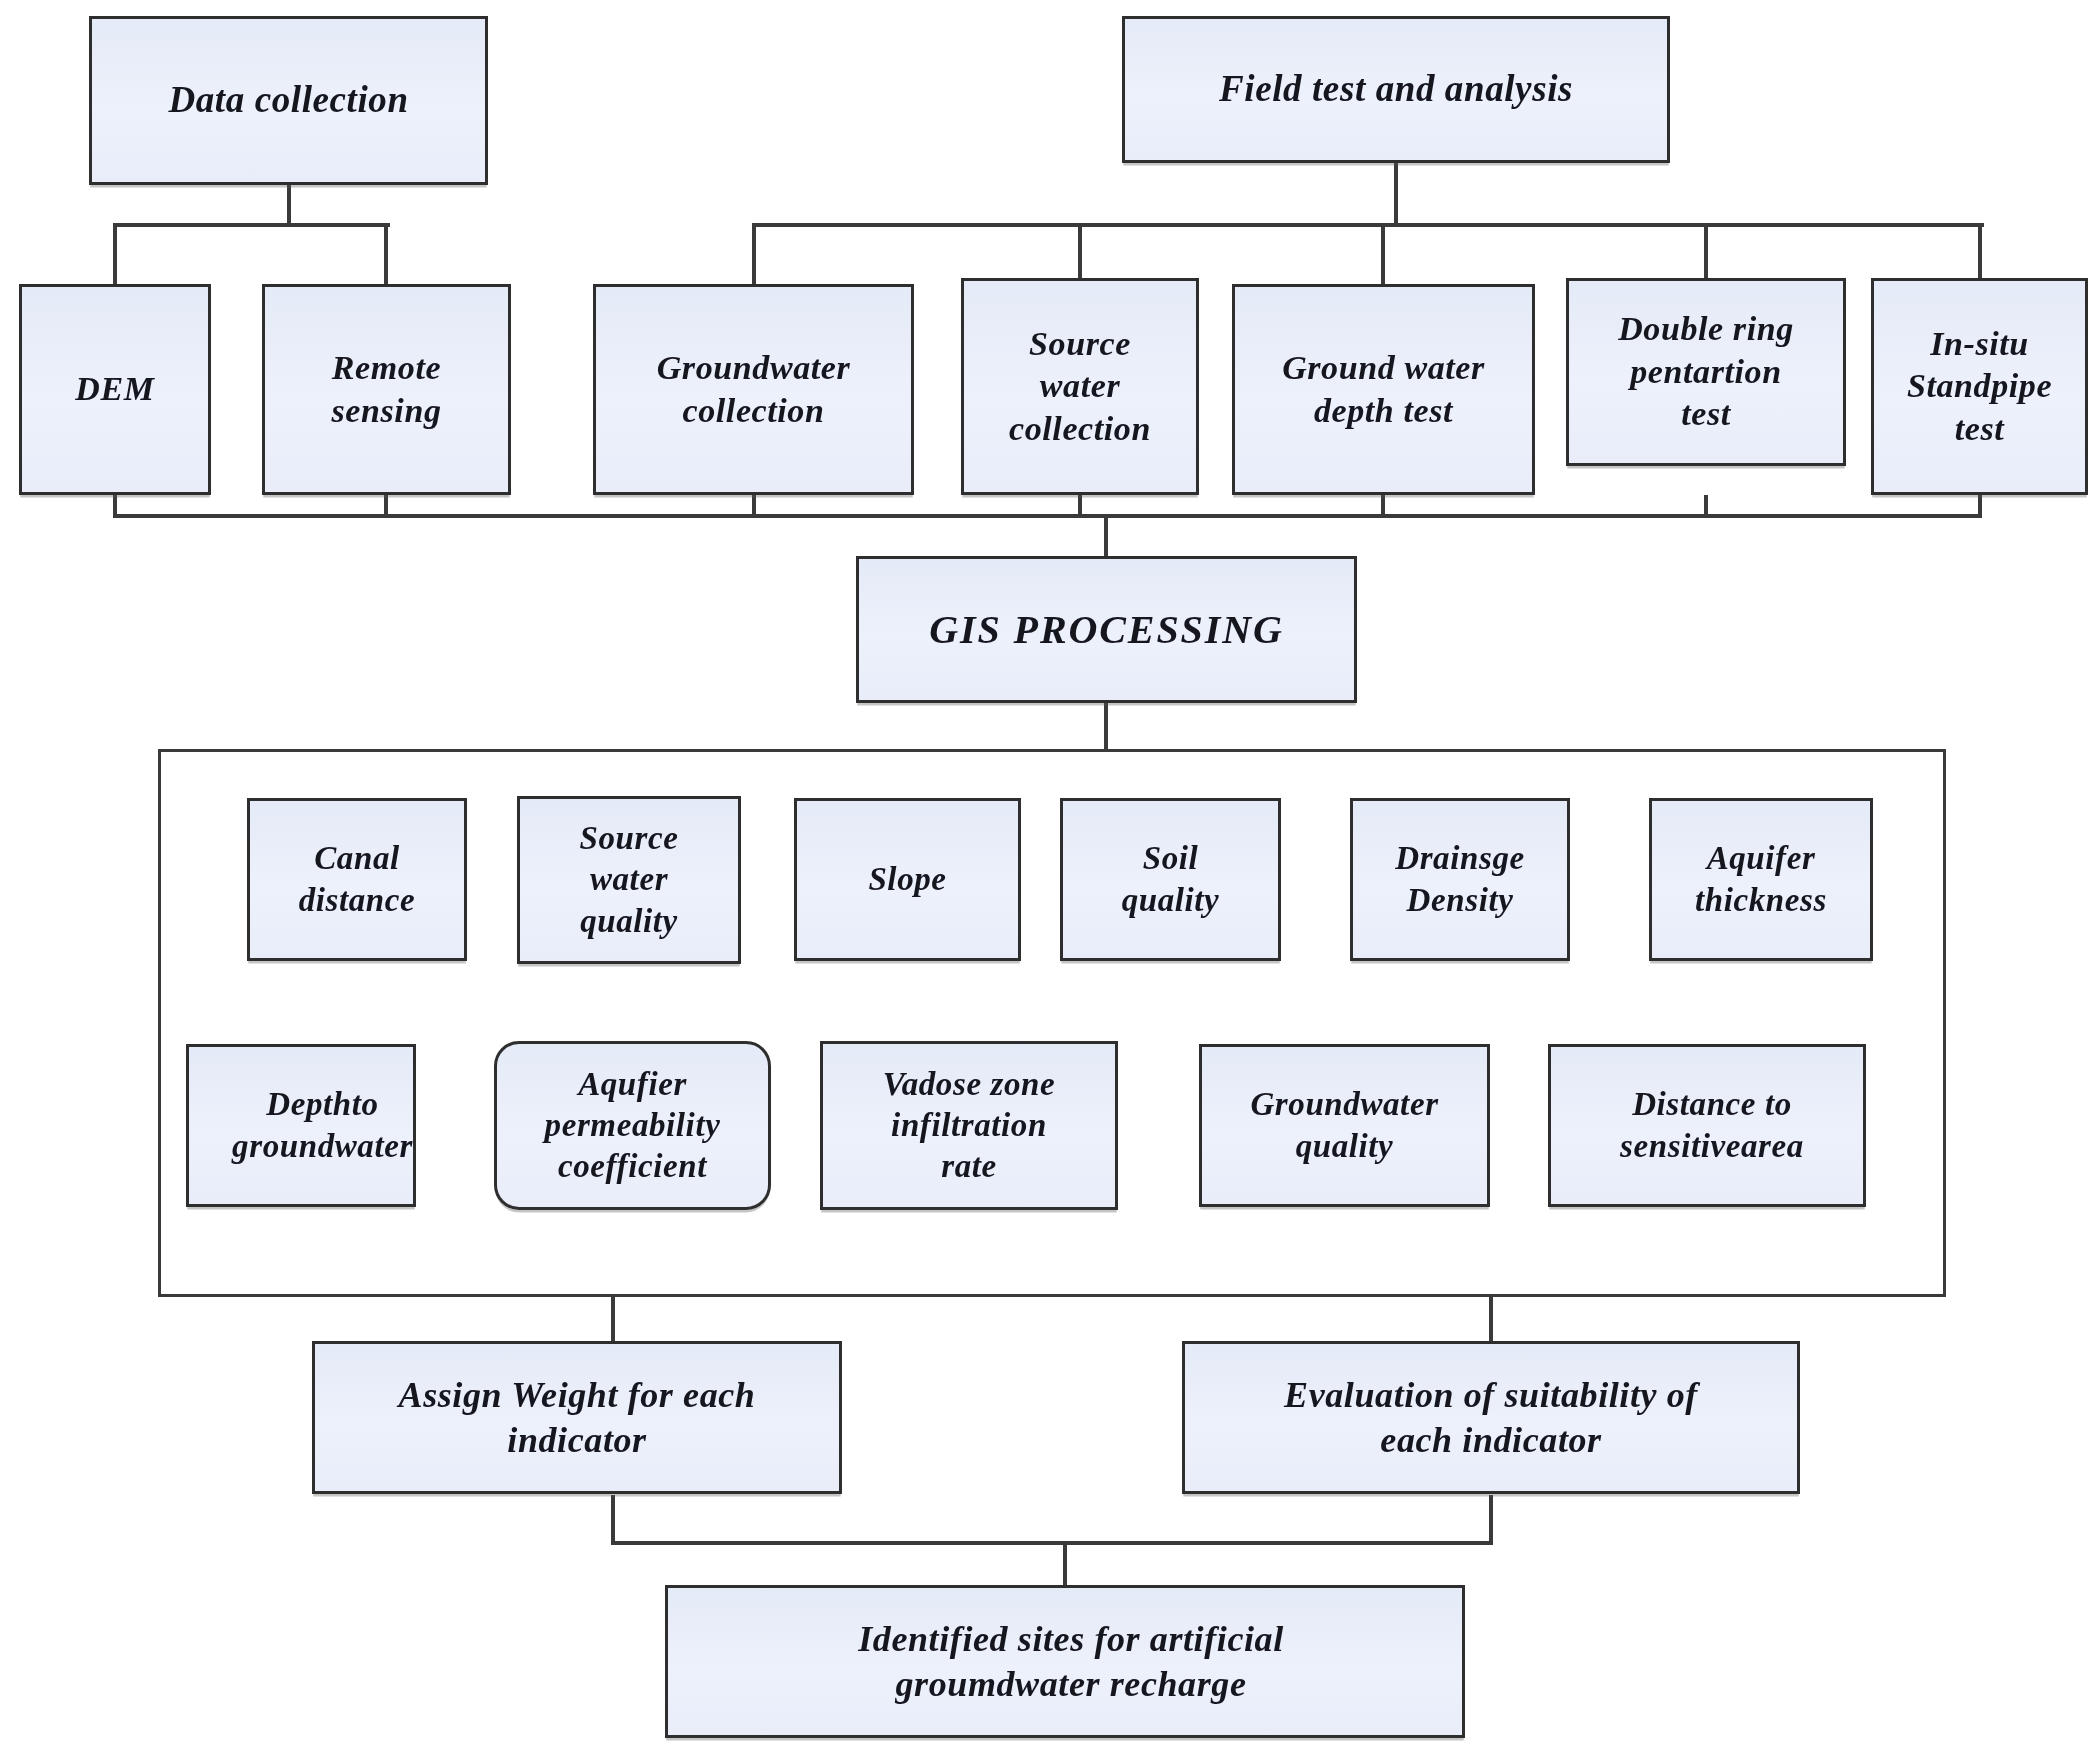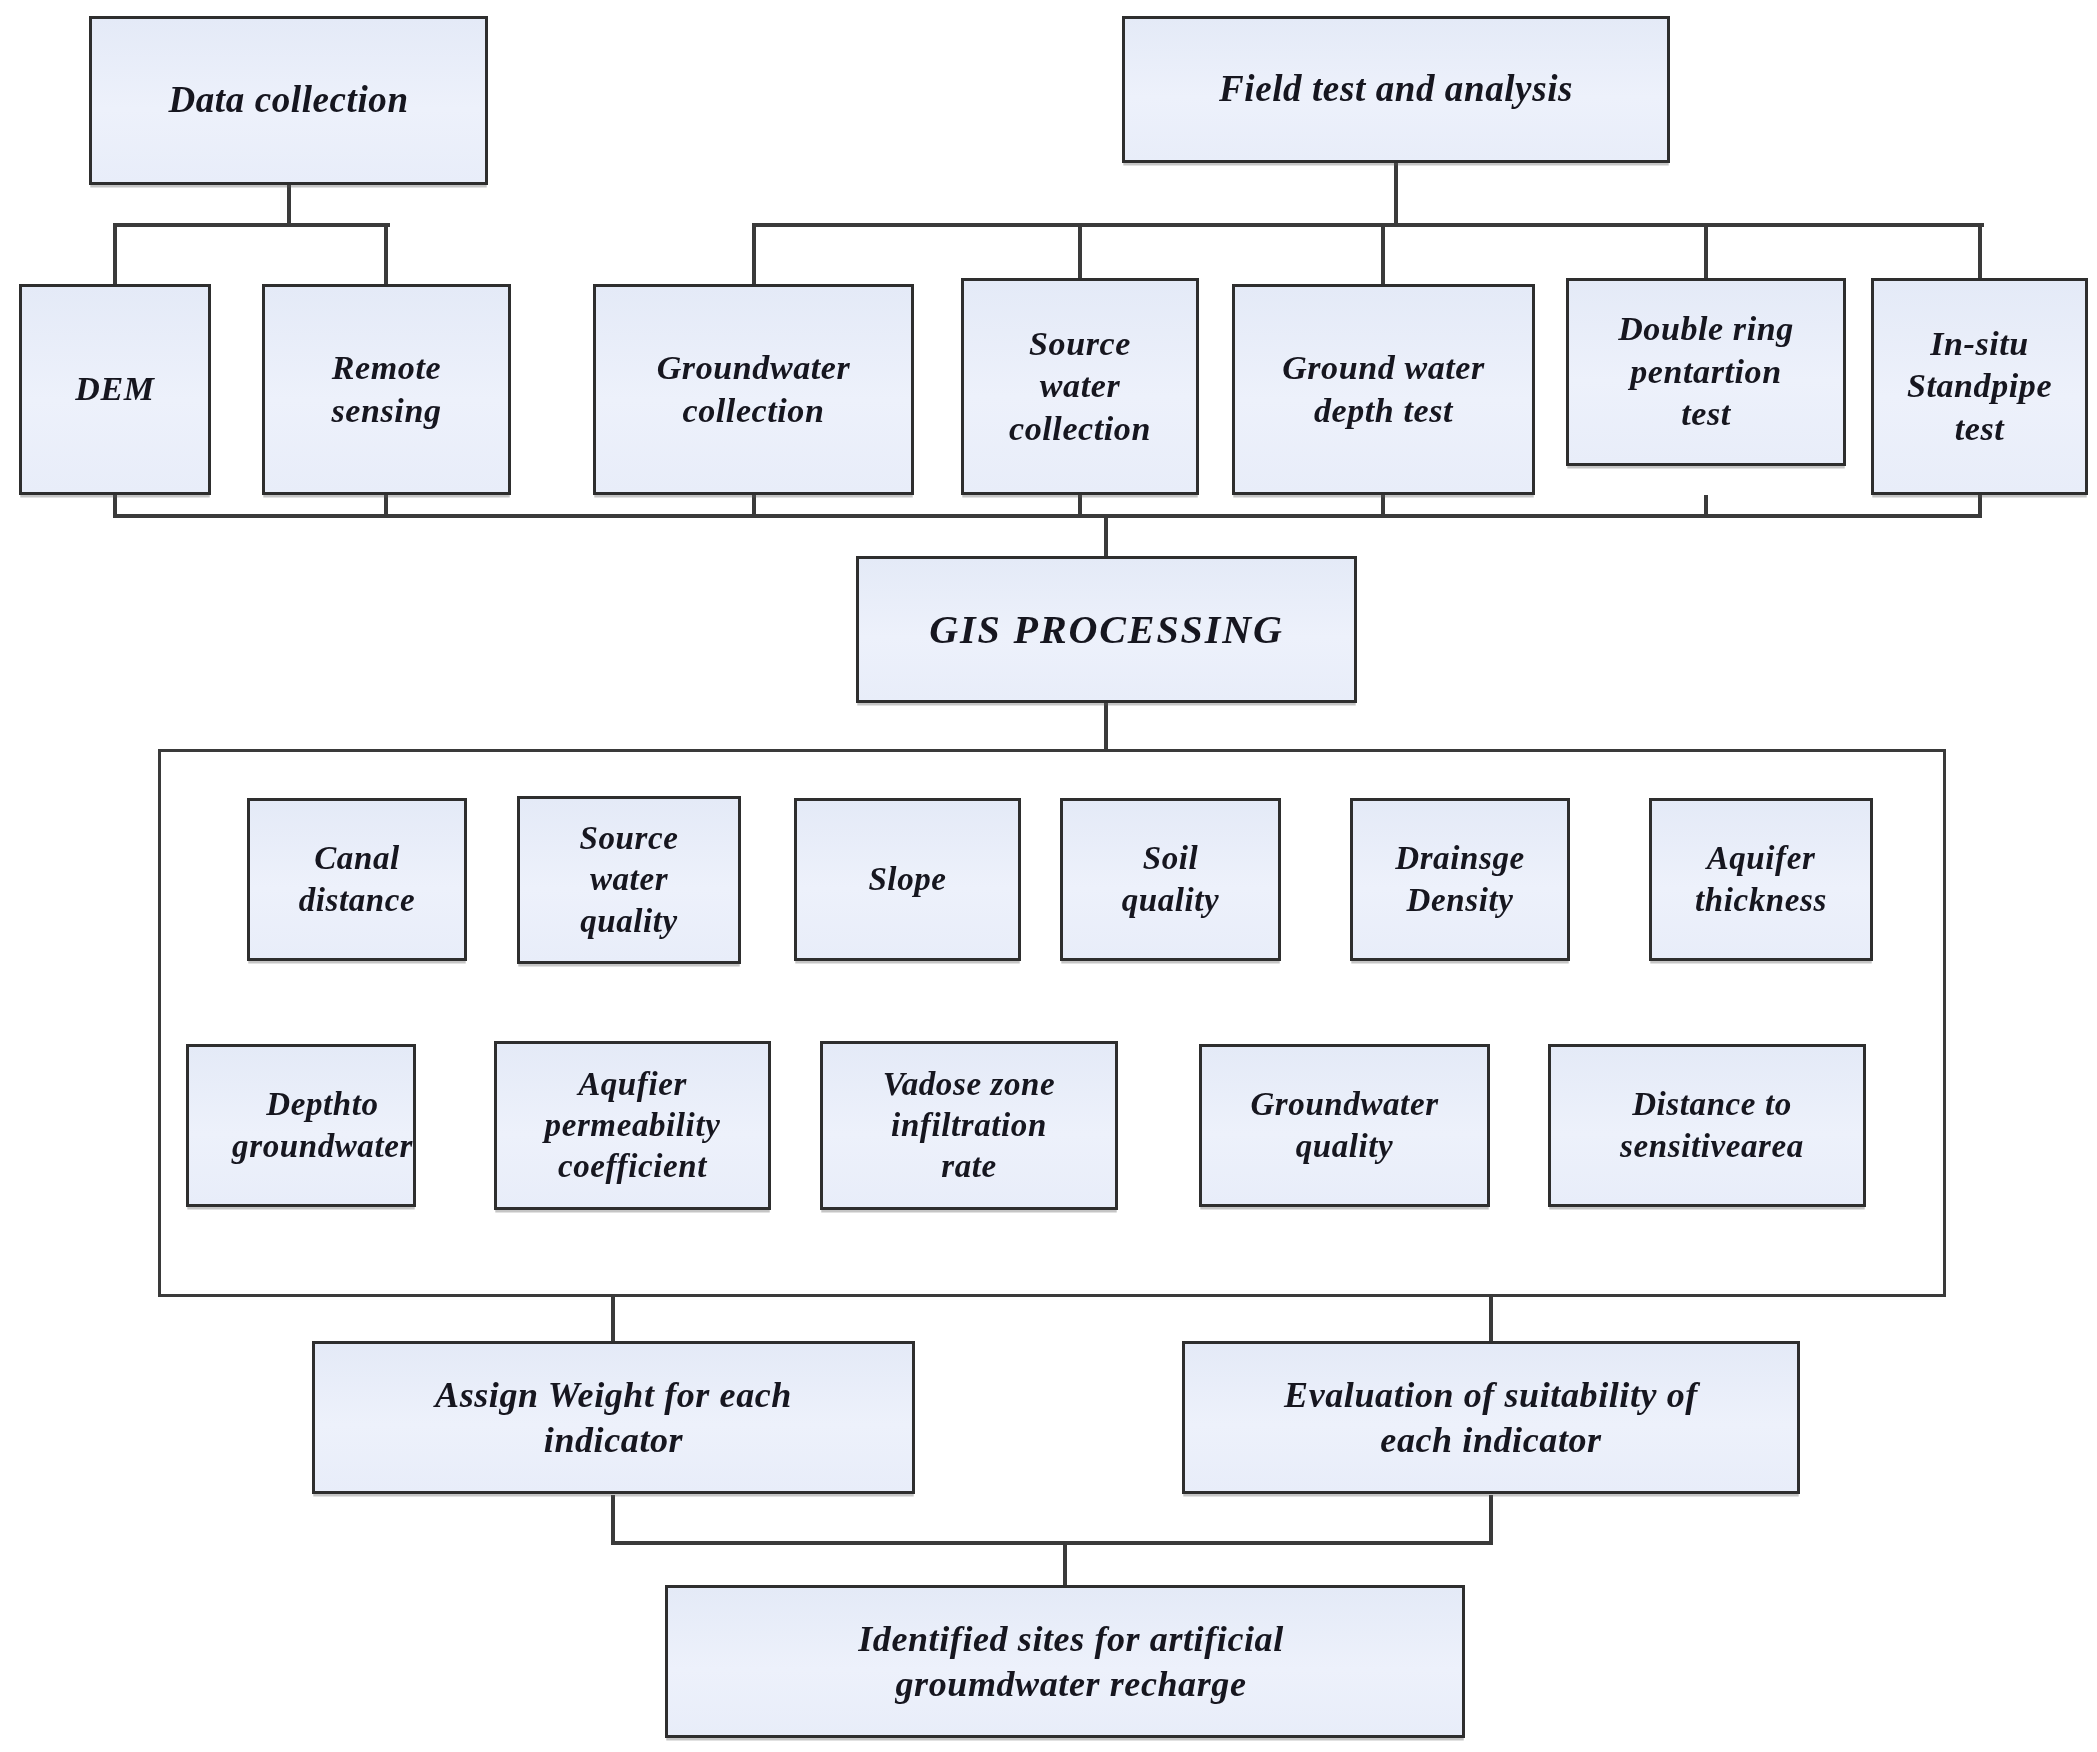--- a/index.html
+++ b/index.html
@@ -138,40 +138,40 @@
   </div>
   <div class="node f52" style="left:1649px;top:798px;width:224px;height:163px;justify-content:center;">
     <span class="lbl">Aquifer
 thickness</span>
   </div>
 
   <div class="node f52" style="left:186px;top:1044px;width:230px;height:163px;padding-left:43px;">
     <span class="lbl">Depthto
 groundwater</span>
   </div>
-  <div class="node f52" style="left:494px;top:1041px;width:277px;height:169px;">
+  <div class="node f52" style="left:494px;top:1041px;width:277px;height:169px;border-radius:25px;">
     <span class="lbl">Aqufier
 permeability
 coefficient</span>
   </div>
   <div class="node f52" style="left:820px;top:1041px;width:298px;height:169px;">
     <span class="lbl">Vadose zone
 infiltration
 rate</span>
   </div>
   <div class="node f52" style="left:1199px;top:1044px;width:291px;height:163px;">
     <span class="lbl">Groundwater
 quality</span>
   </div>
   <div class="node f52" style="left:1548px;top:1044px;width:318px;height:163px;padding-left:10px;">
     <span class="lbl">Distance to
 sensitivearea</span>
   </div>
 
-  <div class="node f56" style="left:312px;top:1341px;width:603px;height:153px;">
+  <div class="node f56" style="left:312px;top:1341px;width:530px;height:153px;">
     <span class="lbl">Assign Weight for each
 indicator</span>
   </div>
   <div class="node f56" style="left:1182px;top:1341px;width:618px;height:153px;">
     <span class="lbl">Evaluation of suitability of
 each indicator</span>
   </div>
 
   <div class="node f56" style="left:665px;top:1585px;width:800px;height:153px;padding-left:12px;">
     <span class="lbl">Identified sites for artificial

